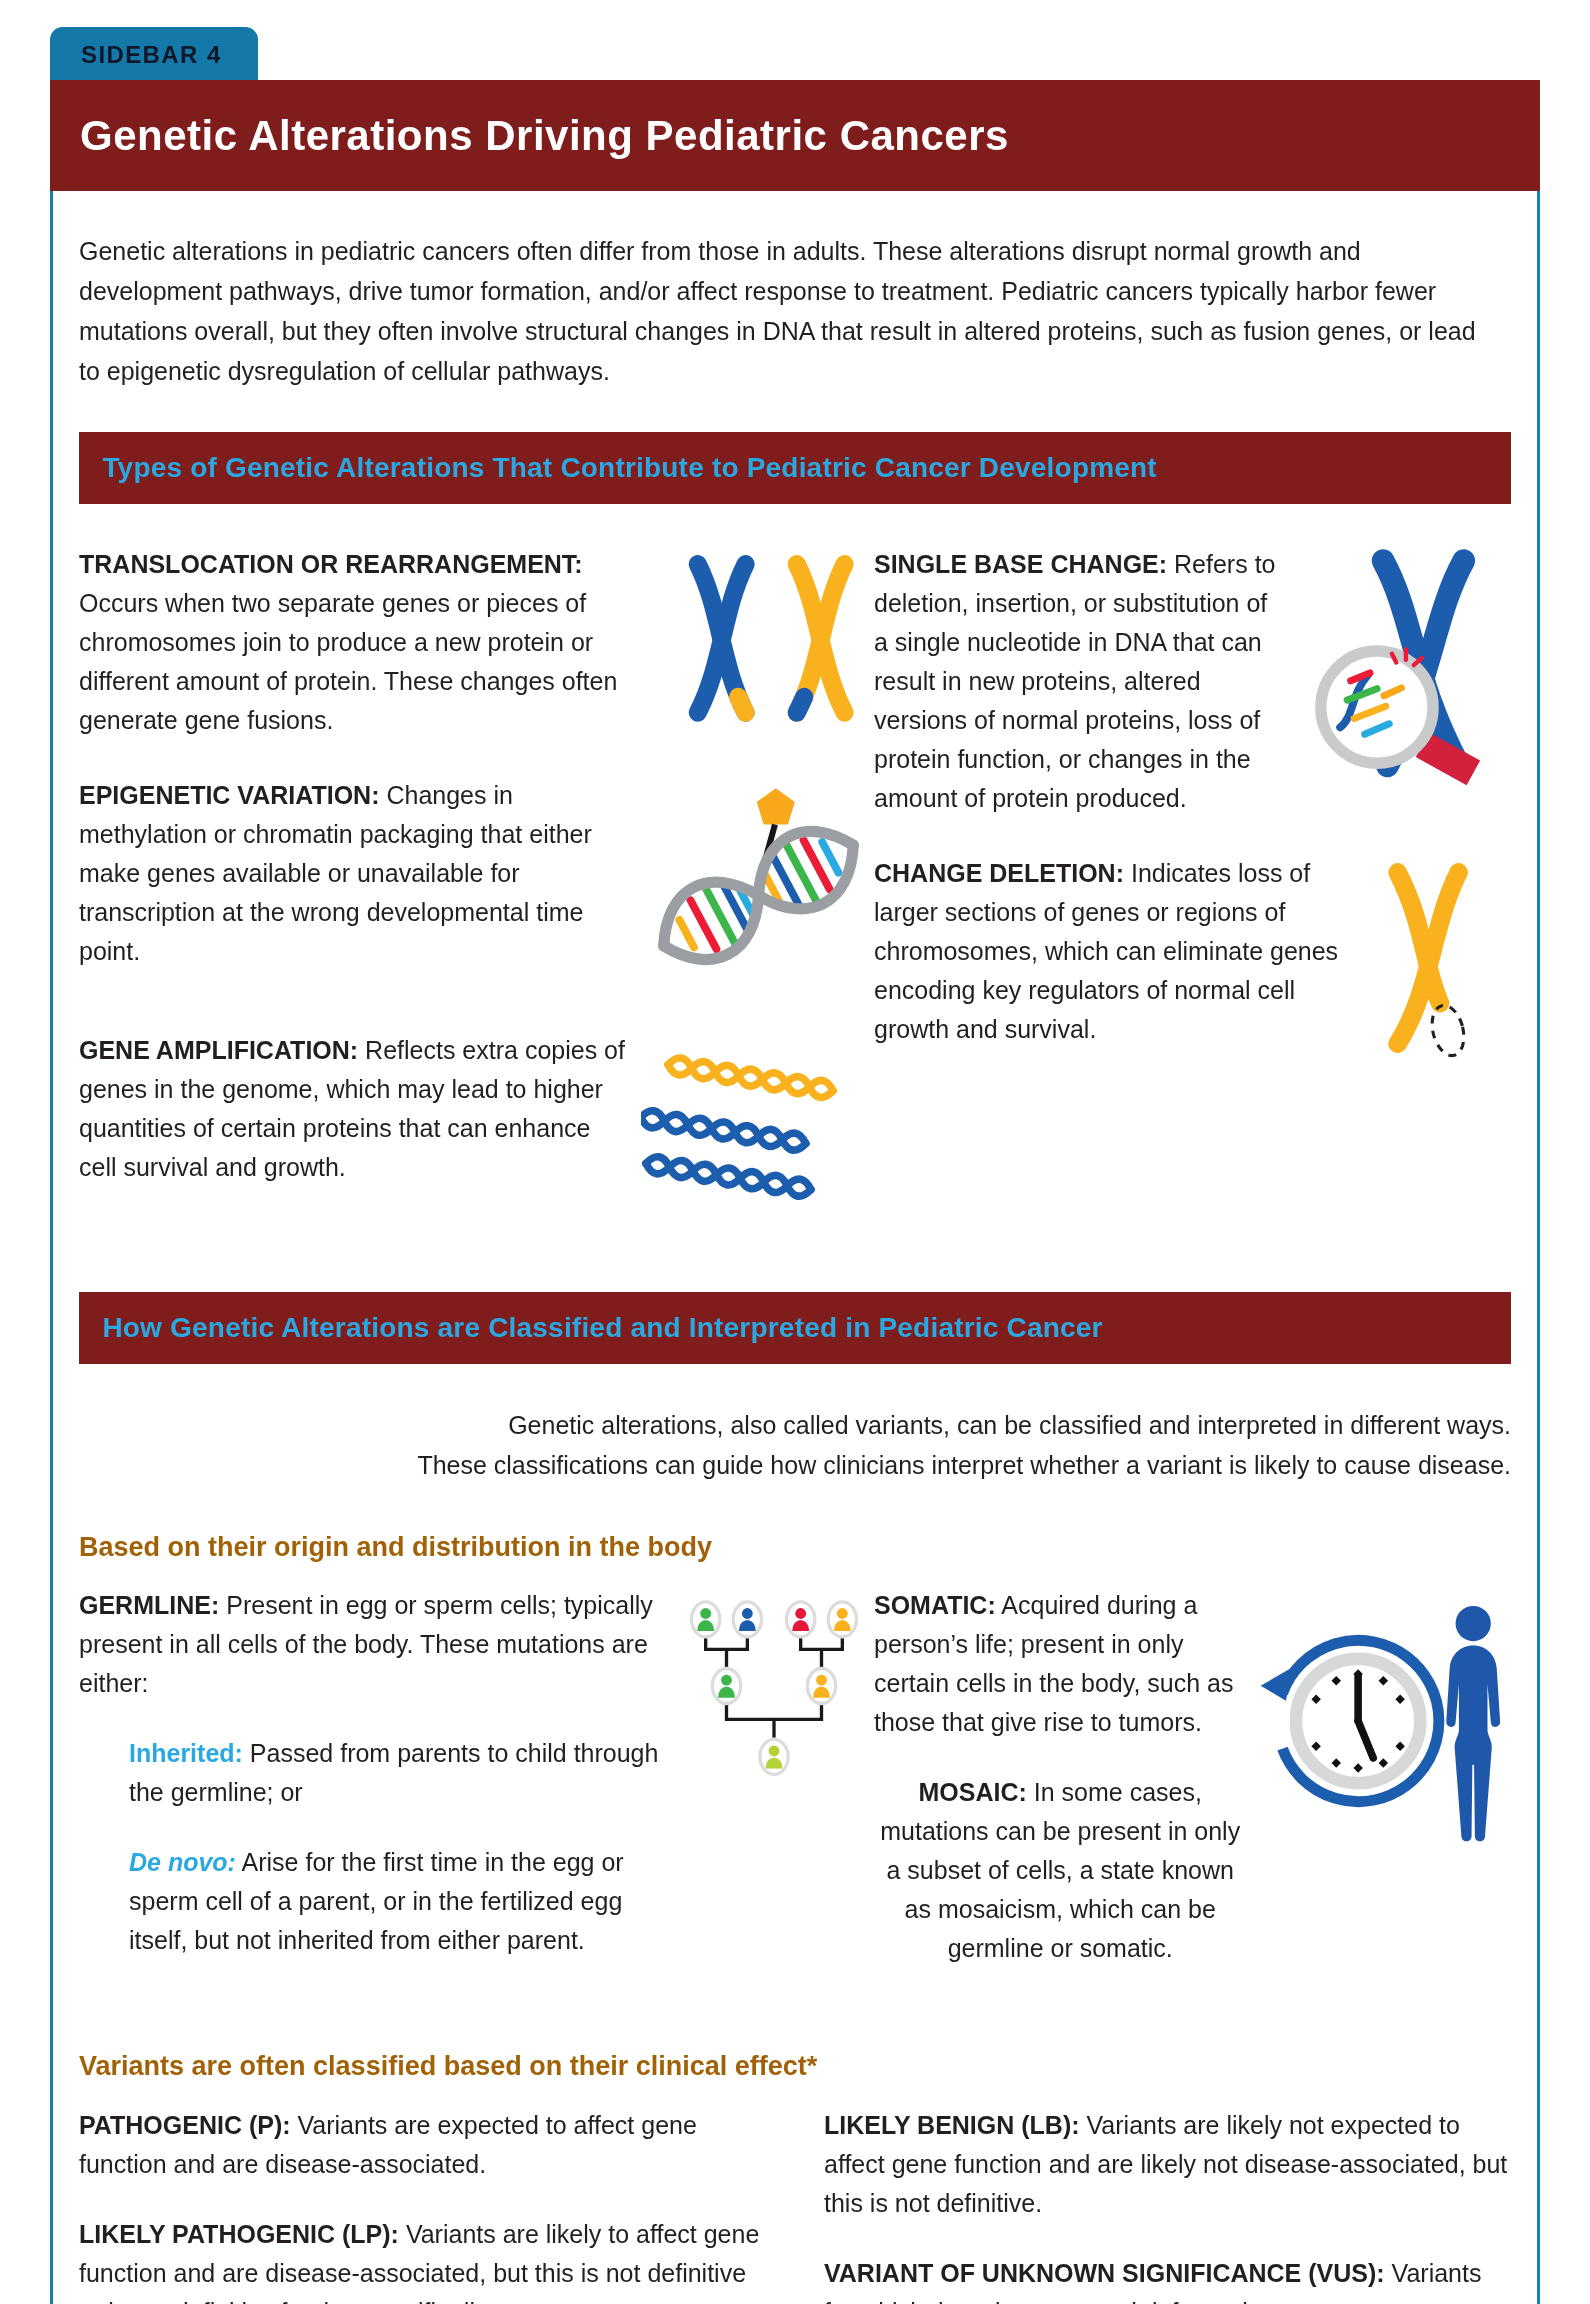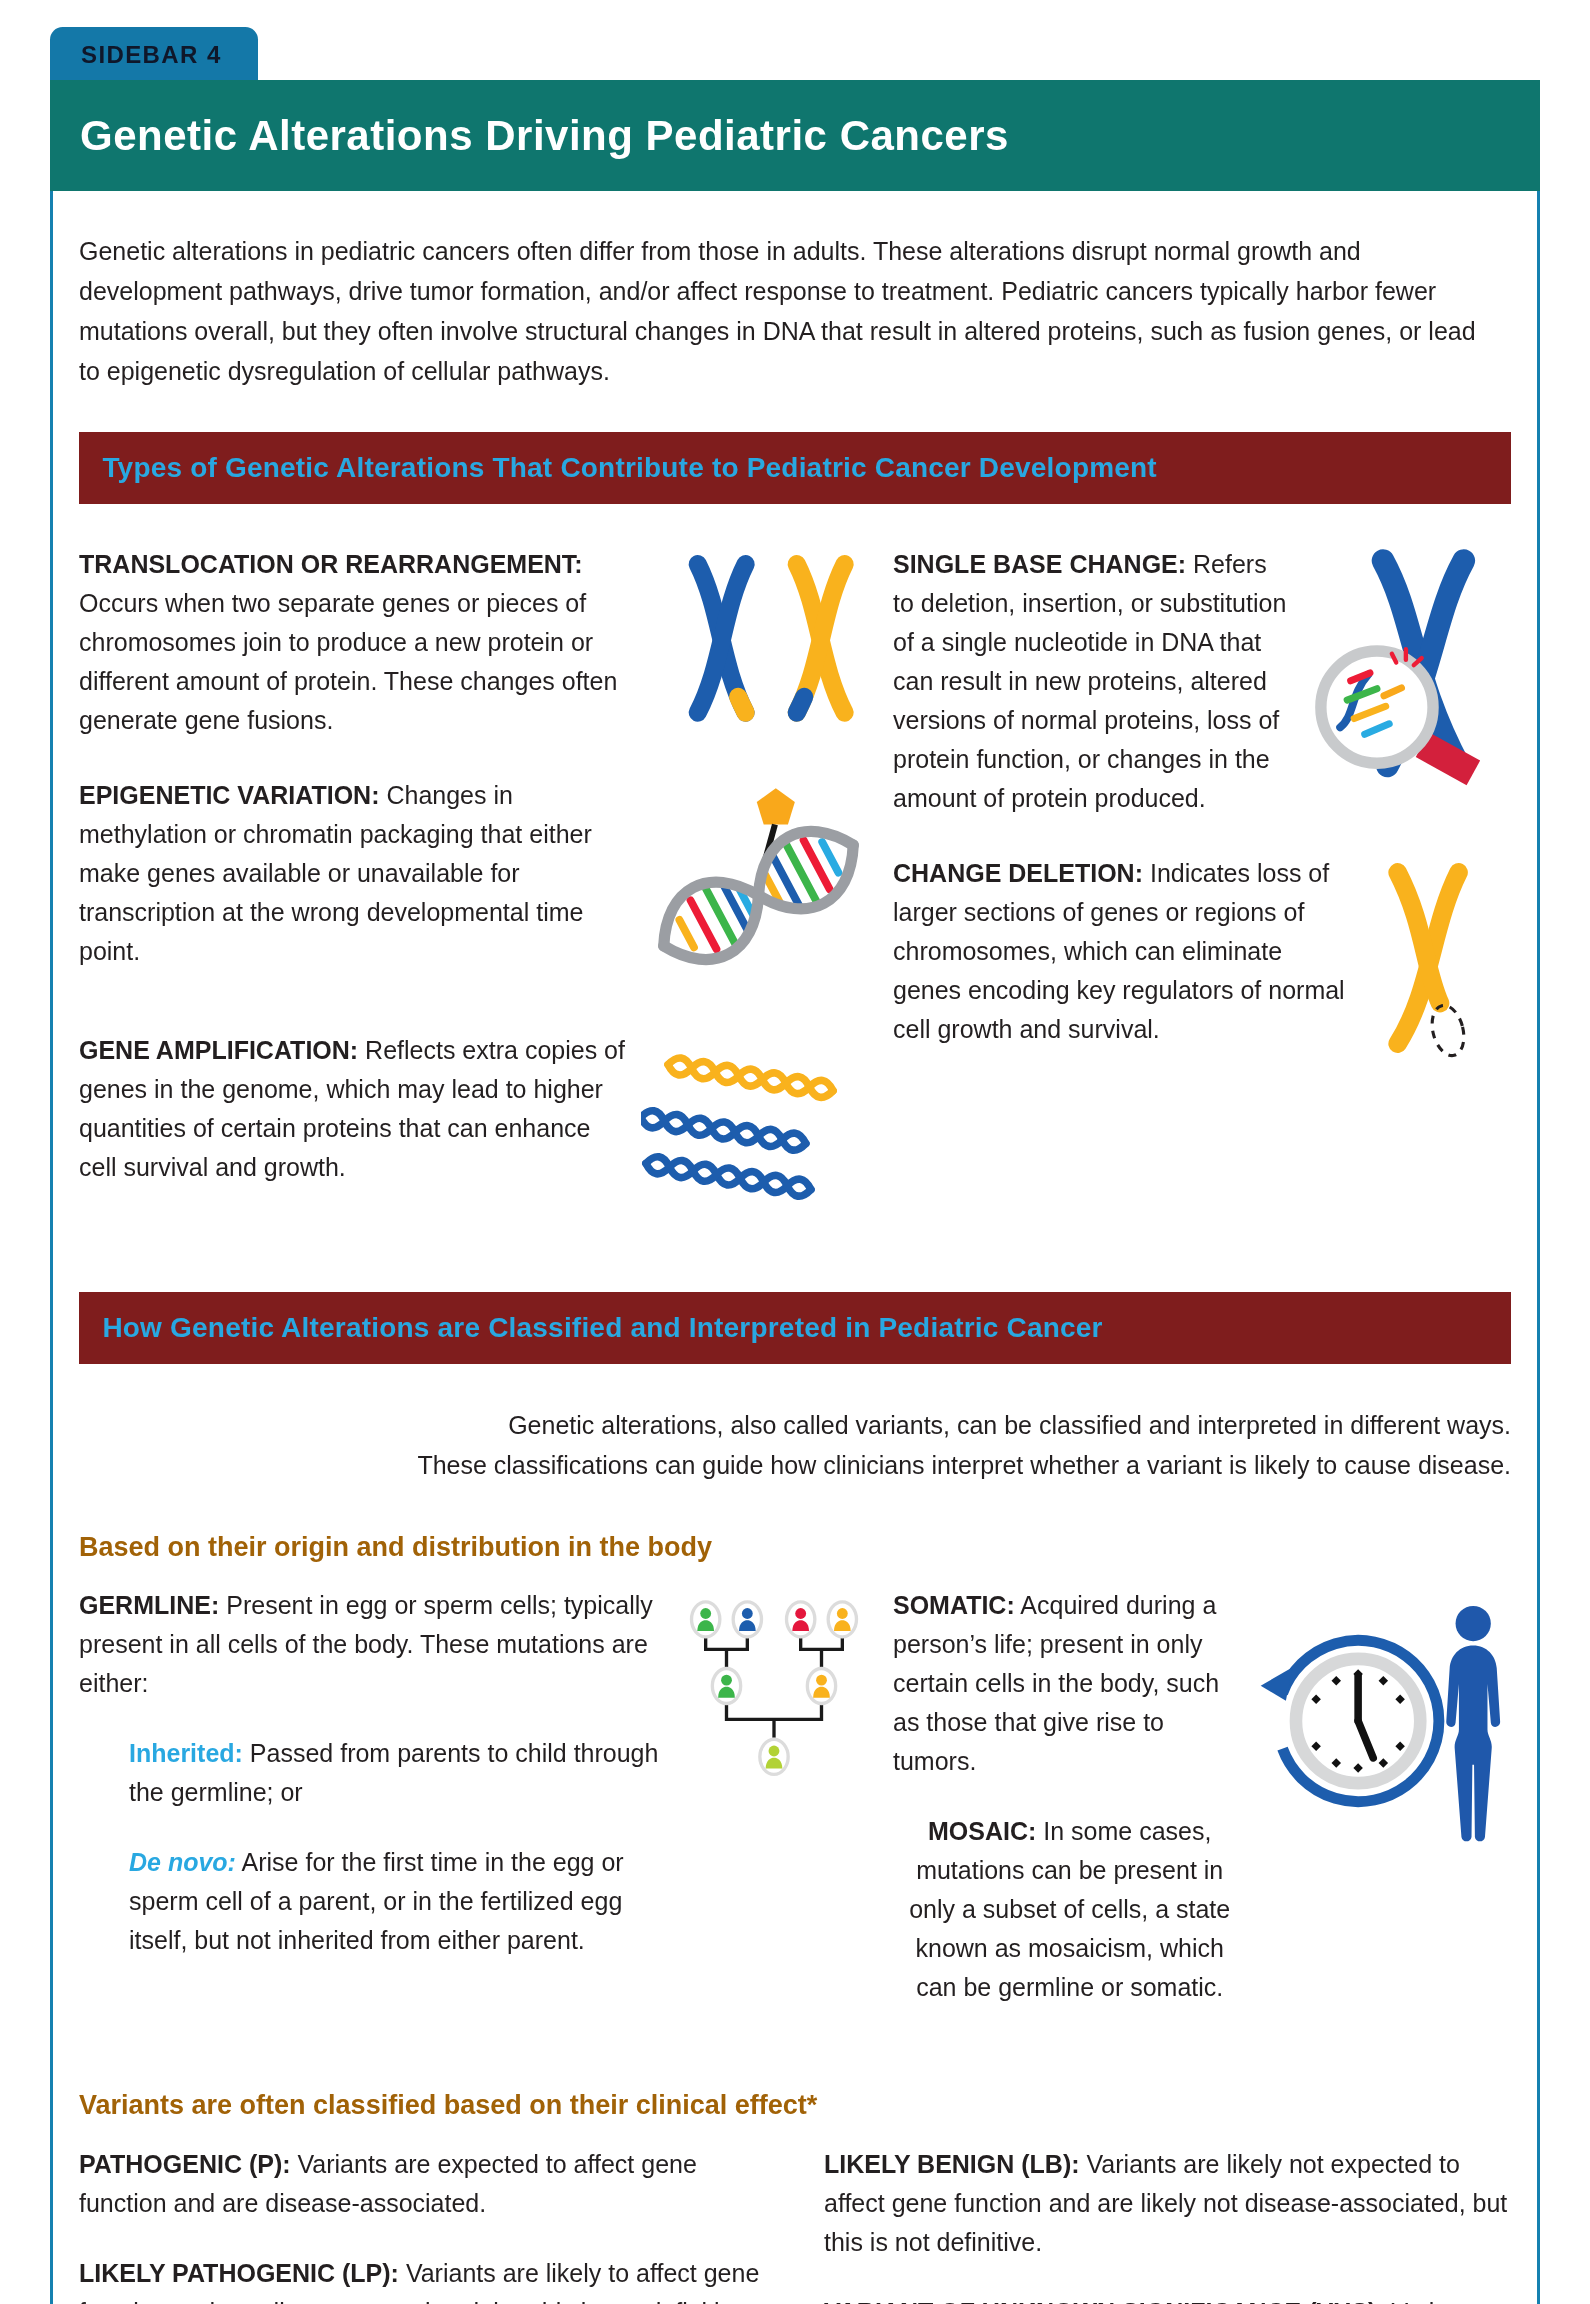--- a/index.html
+++ b/index.html
@@ -1,27 +1,27 @@
 <!DOCTYPE html>
 <html style="font-size:14.4px"><head>
 <meta charset="utf-8">
 <style>
   html,body{margin:0;padding:0;background:#ffffff;}
   body{width:1590px;min-height:2304px;font-family:"Liberation Sans",sans-serif;color:#231f20;}
   .page{padding:27px 50px 0 50px;}
   .tab{display:inline-block;background:#1478a8;color:#0f172a;font-weight:bold;font-size:24px;
        letter-spacing:1.4px;padding:13.5px 36px 11.7px 31px;border-radius:12.6px 12.6px 0 0;}
-  .titleband{background:#0f766e;color:#fff;padding:32px 30px 31px;font-size:42px;font-weight:bold;
+  .titleband{background:#7f1d1d;color:#fff;padding:32px 30px 31px;font-size:42px;font-weight:bold;
        letter-spacing:0.5px;}
   .box{border-left:3.6px solid #1581b0;border-right:3.6px solid #1581b0;border-bottom:5.4px solid #1581b0;
        padding:40px 26px 23.4px 26px;background:#fff;}
   .intro{font-size:25px;line-height:1.6;margin:0;max-width:1404px;}
   .band{background:#7f1d1d;margin:41px 0 41px;padding:20px 23.4px;}
   .band h2{color:#29a8e1;font-size:28px;margin:0;letter-spacing:0.2px;}
-  .cols{display:grid;grid-template-columns:792px 1fr;column-gap:22px;}
+  .cols{display:grid;grid-template-columns:792px 1fr;column-gap:3px;}
   .itemrow{display:flex;align-items:flex-start;gap:12.6px;margin-bottom:36px;}
   .itemrow .txt{flex:1;}
   .def{font-size:25px;line-height:1.56;margin:0;}
   .term{font-weight:bold;}
   .icn{flex:0 0 auto;}
   .s2p{font-size:25px;line-height:1.6;margin:5.4px 0 0;text-align:right;}
   .subhead{color:#a16207;font-size:27px;font-weight:bold;margin:47px 0 23.4px;}
   .subitem{margin:31px 0 0 50px;}
   .cyan{color:#29a8e1;font-weight:bold;}
   .ital{font-style:italic;}

